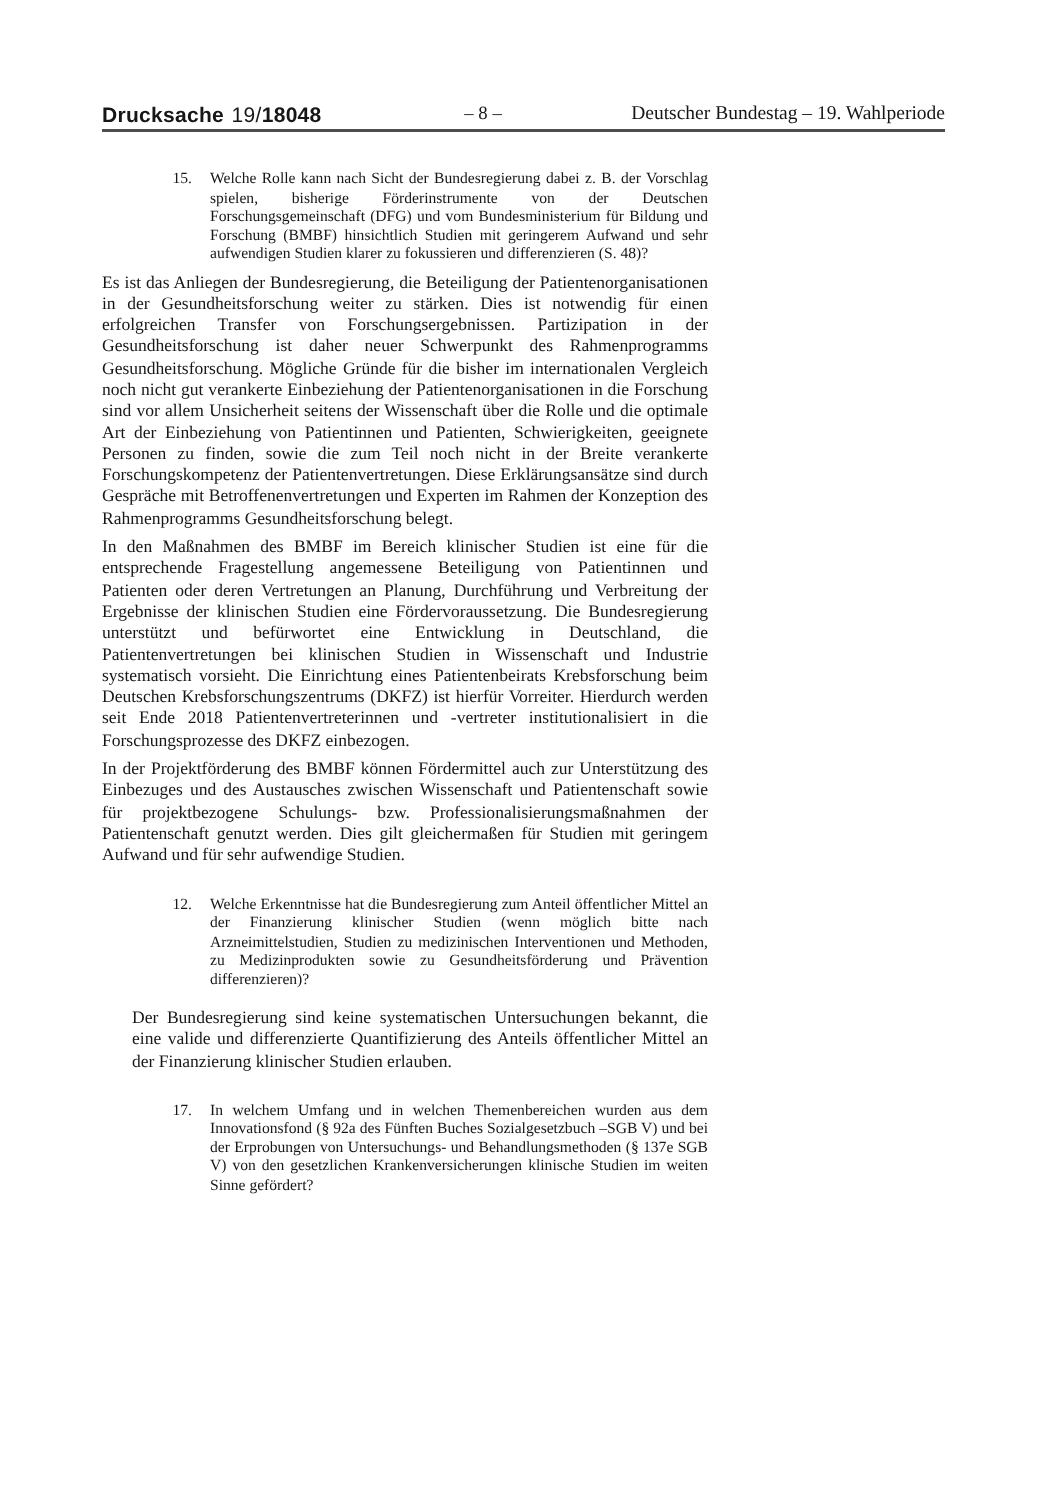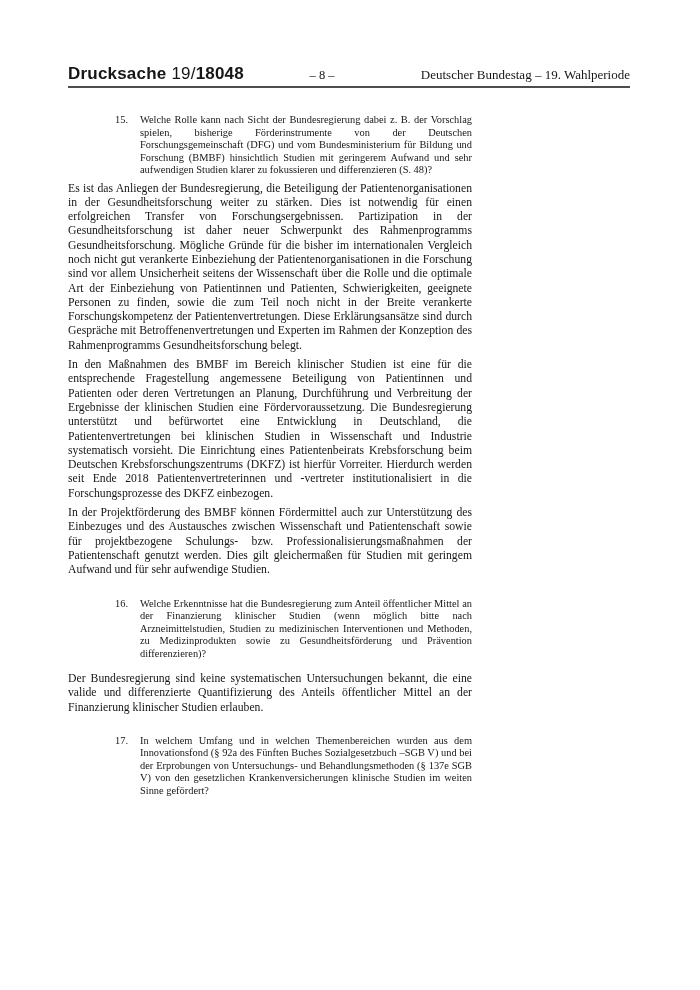--- a/index.html
+++ b/index.html
@@ -23,21 +23,21 @@
     left: 68px;
     top: 62px;
     width: 562px;
     height: 23px;
   }
   .header-left {
     position: absolute;
     left: 0;
     bottom: 1px;
     font-family: "Liberation Sans", sans-serif;
-    font-size: 17px;
+    font-size: 14px;
     font-weight: bold;
     letter-spacing: 0.2px;
     white-space: nowrap;
   }
   .header-left .docnum { margin-left: 5px; }
   .header-left .num-prefix { font-weight: normal; }
   .header-left .num-bold { font-weight: bold; }
   .header-center {
     position: absolute;
     left: 254px;
@@ -88,21 +88,21 @@
   }
   .q-gap { margin-top: 20px; }
   .para {
     margin: 5px 0 0 0;
     font-size: 11.7px;
     line-height: 14.3px;
     text-align: justify;
     hyphens: auto;
     -webkit-hyphens: auto;
   }
-  .para.after-q { margin-top: 12px; }
+  .para.after-q { margin-top: 12px; margin-left: 20px; }
 </style>
 </head>
 <body>
 
 <div class="page">
 
   <header class="header">
     <div class="header-left">
       <span>Drucksache</span><span class="docnum"><span class="num-prefix">19/</span><span class="num-bold">18048</span></span>
     </div>
@@ -119,21 +119,21 @@
     </section>
 
 
     <p class="para">Es ist das Anliegen der Bundesregierung, die Beteiligung der Patientenorganisationen in der Gesundheitsforschung weiter zu stärken. Dies ist notwendig für einen erfolgreichen Transfer von Forschungsergebnissen. Partizipation in der Gesundheitsforschung ist daher neuer Schwerpunkt des Rahmenprogramms Gesundheitsforschung. Mögliche Gründe für die bisher im internationalen Vergleich noch nicht gut verankerte Einbeziehung der Patientenorganisationen in die Forschung sind vor allem Unsicherheit seitens der Wissenschaft über die Rolle und die optimale Art der Einbeziehung von Patientinnen und Patienten, Schwierigkeiten, geeignete Personen zu finden, sowie die zum Teil noch nicht in der Breite verankerte Forschungskompetenz der Patientenvertretungen. Diese Erklärungsansätze sind durch Gespräche mit Betroffenenvertretungen und Experten im Rahmen der Konzeption des Rahmenprogramms Gesundheitsforschung belegt.</p>
 
     <p class="para">In den Maßnahmen des BMBF im Bereich klinischer Studien ist eine für die entsprechende Fragestellung angemessene Beteiligung von Patientinnen und Patienten oder deren Vertretungen an Planung, Durchführung und Verbreitung der Ergebnisse der klinischen Studien eine Fördervoraussetzung. Die Bundesregierung unterstützt und befürwortet eine Entwicklung in Deutschland, die Patientenvertretungen bei klinischen Studien in Wissenschaft und Industrie systematisch vorsieht. Die Einrichtung eines Patientenbeirats Krebsforschung beim Deutschen Krebsforschungszentrums (DKFZ) ist hierfür Vorreiter. Hierdurch werden seit Ende 2018 Patientenvertreterinnen und -vertreter institutionalisiert in die Forschungsprozesse des DKFZ einbezogen.</p>
 
     <p class="para">In der Projektförderung des BMBF können Fördermittel auch zur Unterstützung des Einbezuges und des Austausches zwischen Wissenschaft und Patientenschaft sowie für projektbezogene Schulungs- bzw. Professionalisierungsmaßnahmen der Patientenschaft genutzt werden. Dies gilt gleichermaßen für Studien mit geringem Aufwand und für sehr aufwendige Studien.</p>
 
     <section class="question q-gap">
-      <span class="qnum">16.</span>
+      <span class="qnum">12.</span>
       <span class="qtext">Welche Erkenntnisse hat die Bundesregierung zum Anteil öffentlicher Mittel an der Finanzierung klinischer Studien (wenn möglich bitte nach Arzneimittelstudien, Studien zu medizinischen Interventionen und Methoden, zu Medizinprodukten sowie zu Gesundheitsförderung und Prävention differenzieren)?</span>
     </section>
 
     <p class="para after-q">Der Bundesregierung sind keine systematischen Untersuchungen bekannt, die eine valide und differenzierte Quantifizierung des Anteils öffentlicher Mittel an der Finanzierung klinischer Studien erlauben.</p>
 
     <section class="question q-gap">
       <span class="qnum">17.</span>
       <span class="qtext">In welchem Umfang und in welchen Themenbereichen wurden aus dem Innovationsfond (§ 92a des Fünften Buches Sozialgesetzbuch –SGB V) und bei der Erprobungen von Untersuchungs- und Behandlungsmethoden (§ 137e SGB V) von den gesetzlichen Krankenversicherungen klinische Studien im weiten Sinne gefördert?</span>
     </section>
 

